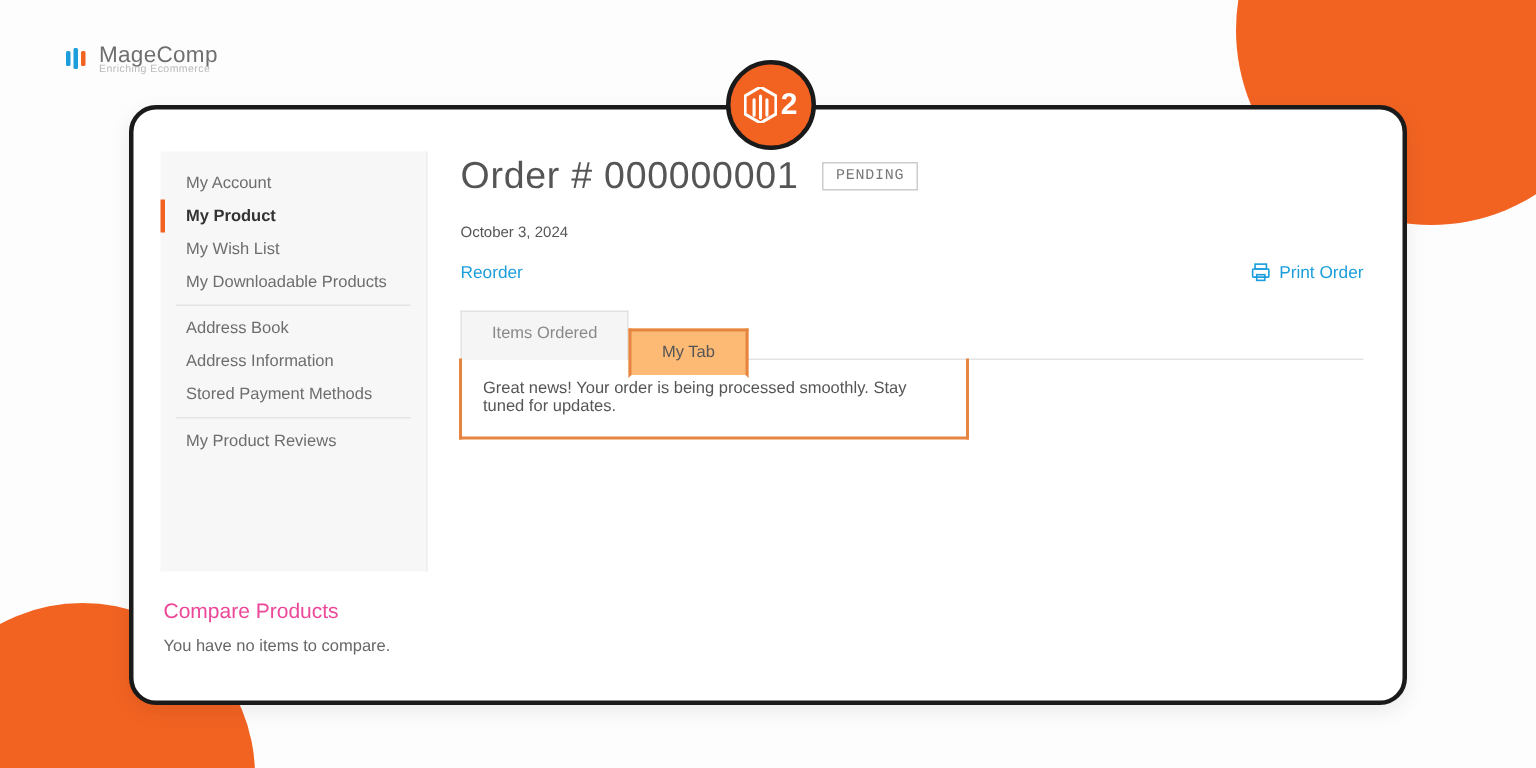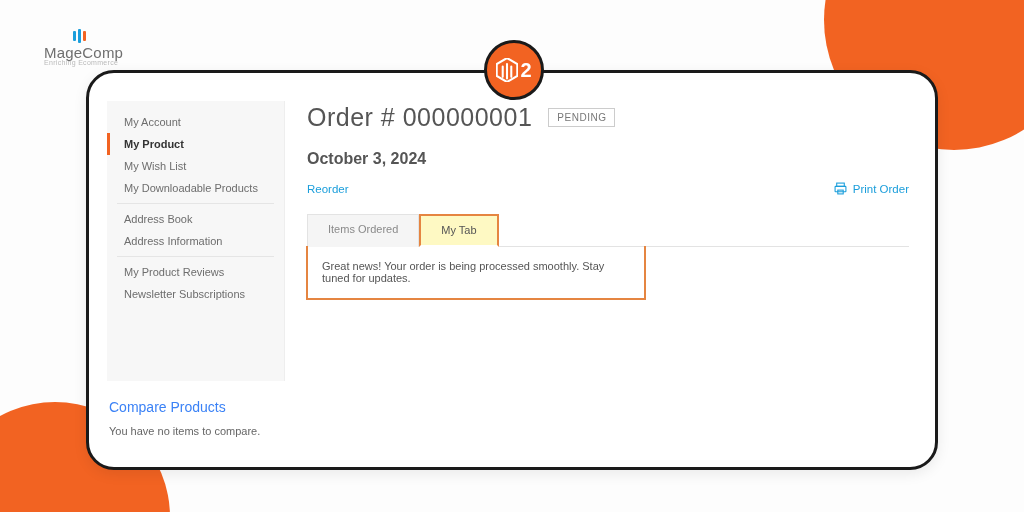--- a/index.html
+++ b/index.html
@@ -22,21 +22,20 @@
     bottom: -120px; left: -60px;
     width: 230px; height: 230px;
     background: #f26322;
     border-radius: 50%;
   }
   .brand {
     position: absolute;
     top: 28px; left: 44px;
     display: flex; align-items: center;
     color: #8a8a8a;
-    flex-direction: column;
   }
   .brand-icon {
     width: 16px; height: 16px;
     margin-right: 6px;
     position: relative;
   }
   .brand-icon span {
     display: inline-block;
     width: 3px; height: 14px;
     background: #1b9edb;
@@ -49,21 +48,21 @@
   .brand-text { font-size: 15px; letter-spacing:.2px; color:#6f6f6f; }
   .brand-sub { font-size: 7px; color:#bababa; margin-top:-2px; letter-spacing:.3px;}
   .brand-col{display:flex;flex-direction:column;}
 
   .card {
     position: absolute;
     top: 70px; left: 86px;
     width: 852px; height: 400px;
     background: #fff;
     border: 3px solid #1a1a1a;
-    border-radius: 28px;
+    border-radius: 18px;
     box-shadow: 0 4px 14px rgba(0,0,0,.08);
     overflow: hidden;
   }
 
   .m2-badge {
     position: absolute;
     top: 40px; left: 484px;
     width: 60px; height: 60px;
     background: #f26322;
     border: 3px solid #1a1a1a;
@@ -106,22 +105,23 @@
 
   .main { flex:1; position:relative; }
   .title-row{display:flex;align-items:center;gap:16px;margin-top:2px;}
   .title { font-size:25px; color:#555; font-weight:400; letter-spacing:.5px;}
   .status-badge{
     border:1px solid #ccc;
     padding:3px 8px;
     font-size:10px;
     color:#777;
     letter-spacing:.5px;
-  }
-  .date{font-size:16px;color:#555;margin-top:18px;font-weight:bold;}
+    font-family:Liberation Mono, monospace;
+  }
+  .date{font-size:10px;color:#555;margin-top:18px;}
   .action-row{
     display:flex;justify-content:space-between;align-items:center;
     margin-top:14px;
     font-size:11.5px;
   }
   .reorder{color:#1b9edb;cursor:pointer;}
   .print{color:#1b9edb;cursor:pointer;display:flex;align-items:center;gap:6px;}
   .print-icon{display:inline-block;}
 
   .tabs{
@@ -134,43 +134,43 @@
     font-size:11px;
     color:#8a8a8a;
     background:#f5f5f5;
     border:1px solid #e3e3e3;
     border-bottom:none;
     cursor:pointer;
     position:relative;
     top:1px;
   }
   .tab.active{
-    background:#fef9c3;
+    background:#fdba74;
     color:#555;
     border:2px solid #e58541;
     border-bottom:2px solid #fff;
-    top:1px;
+    top:13px;
   }
   .tab-panel{
     border:2px solid #e58541;
     border-top:none;
     margin-top:-1px;
     margin-left:-1px;
     padding:14px 14px;
     font-size:11px;
     color:#555;
     width: 340px;
   }
   .panel-wrap{position:relative;}
 
   .compare{
     position:absolute;
     left:20px; bottom:30px;
   }
-  .compare h4{font-size:14px;color:#3b82f6;font-weight:400;}
+  .compare h4{font-size:14px;color:#ec4899;font-weight:400;}
   .compare p{font-size:11px;color:#666;margin-top:10px;}
 </style>
 </head>
 <body>
 
 <div class="bg-circle-top"></div>
 <div class="bg-circle-bottom"></div>
 
 <div class="brand">
   <div class="brand-icon">
@@ -200,25 +200,25 @@
       <div class="side-group">
         <a class="side-item">My Account</a>
         <a class="side-item active">My Product</a>
         <a class="side-item">My Wish List</a>
         <a class="side-item">My Downloadable Products</a>
       </div>
       <div class="side-sep"></div>
       <div class="side-group">
         <a class="side-item">Address Book</a>
         <a class="side-item">Address Information</a>
+        <a class="side-item">Stored Payment Methods</a>
       </div>
       <div class="side-sep"></div>
       <div class="side-group">
         <a class="side-item">My Product Reviews</a>
-        <a class="side-item">Newsletter Subscriptions</a>
       </div>
     </nav>
 
     <section class="main">
       <div class="title-row">
         <h1 class="title">Order # 000000001</h1>
         <span class="status-badge">PENDING</span>
       </div>
       <div class="date">October 3, 2024</div>
       <div class="action-row">

